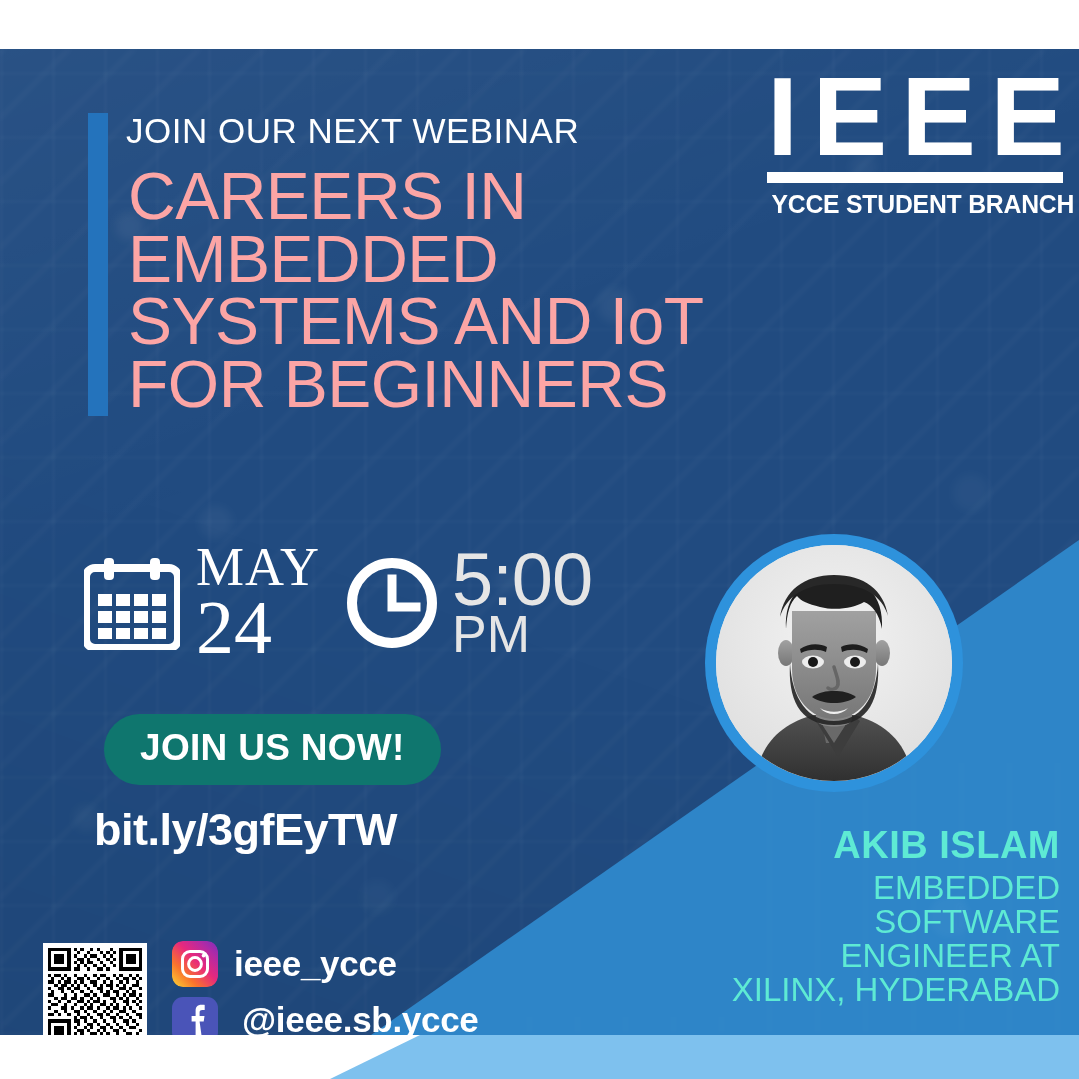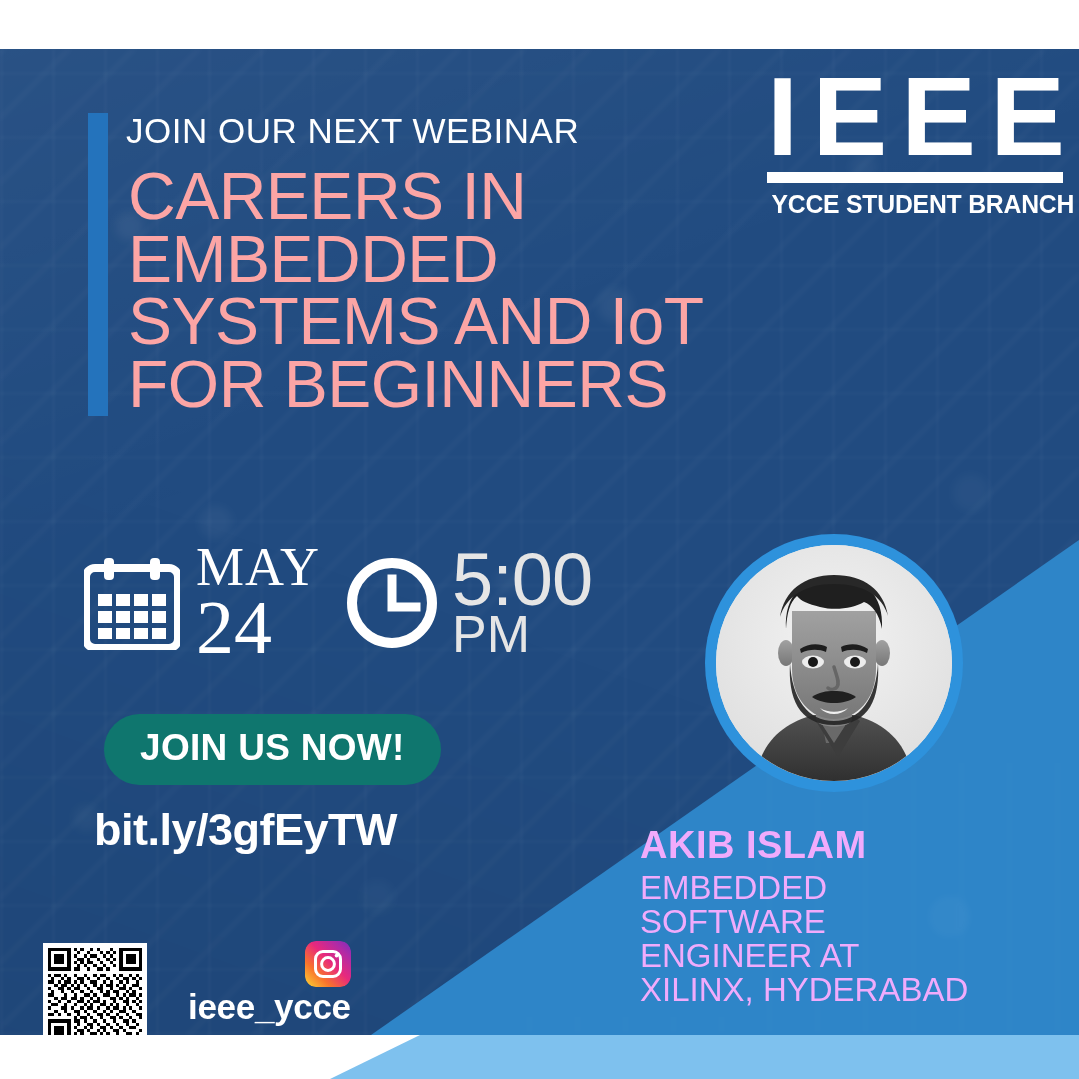--- a/index.html
+++ b/index.html
@@ -107,37 +107,37 @@
   }
   #link{
     position:absolute;left:94px;top:755px;color:#fff;font-weight:700;font-size:45px;
     letter-spacing:-0.5px;font-family:"Liberation Sans",sans-serif;
   }
 
   
   #qr{position:absolute;left:43px;top:894px;width:104px;height:104px;background:#fff;padding:5px;box-sizing:border-box;}
   #qr svg{display:block;width:100%;height:100%;}
 
-  .social{position:absolute;display:flex;align-items:flex-end;flex-direction:column;}
+  .social{position:absolute;display:flex;align-items:center;}
   #social-ig{left:172px;top:892px;}
   #social-fb{left:172px;top:948px;}
   .soc-ic{width:46px;height:46px;border-radius:11px;flex:0 0 auto;}
   .soc-label{margin-left:16px;color:#fff;font-weight:700;font-size:35px;font-family:"Liberation Sans",sans-serif;letter-spacing:-0.3px;}
   #social-fb .soc-label{margin-left:24px;}
 
   
   #avatar{
     position:absolute;left:705px;top:485px;width:258px;height:258px;border-radius:50%;
     background:#2E92DC;padding:11px;box-sizing:border-box;
   }
   #avatar .inner{
     width:100%;height:100%;border-radius:50%;overflow:hidden;position:relative;
     background:#ECECEA;filter:grayscale(1);
   }
-  #speaker-block{position:absolute;left:640px;top:775px;width:420px;text-align:left;color:#f0abfc;}
+  #speaker-block{position:absolute;left:640px;top:775px;width:420px;text-align:right;color:#5eead4;}
   #speaker-name{font-size:38px;font-weight:700;letter-spacing:.5px;font-family:"Liberation Sans",sans-serif;}
   #speaker-role{margin-top:4px;font-size:33px;font-weight:300;line-height:1.03;font-family:"Liberation Sans",sans-serif;}
   #speaker-role span{display:block;white-space:nowrap;}
 
   
   #ieee-logo{position:absolute;right:16px;top:20px;width:296px;}
   #ieee-word{display:flex;justify-content:space-between;}
   .ieee-ch{font-family:"Liberation Sans",sans-serif;font-weight:700;font-size:112px;color:#fff;line-height:.86;letter-spacing:-2px;font-stretch:condensed;}
   #ieee-rule{height:11px;background:#fff;margin-top:7px;}
   #ieee-sub{
@@ -277,20 +277,27 @@
           </linearGradient>
         </defs>
         <rect width="46" height="46" rx="11" fill="url(#iggrad)"></rect>
         <rect x="10.5" y="10.5" width="25" height="25" rx="7.5" fill="none" stroke="#fff" stroke-width="3"></rect>
         <circle cx="23" cy="23" r="6.4" fill="none" stroke="#fff" stroke-width="3"></circle>
         <circle cx="31.6" cy="14.6" r="1.9" fill="#fff"></circle>
       </svg>
       <span class="soc-label">ieee_ycce</span>
     </div>
 
+    <div class="social" id="social-fb">
+      <svg class="soc-ic" viewBox="0 0 46 46">
+        <rect width="46" height="46" rx="5" fill="#4A54B8"></rect>
+        <path d="M27.6 24.6h4.1l.8-5.6h-4.9v-3.3c0-1.6.5-2.7 2.8-2.7h2.3V8c-.4-.05-1.8-.17-3.4-.17-3.4 0-5.7 2.05-5.7 5.8V19h-4v5.6h4V39h6z" fill="#fff"></path>
+      </svg>
+      <span class="soc-label">@ieee.sb.ycce</span>
+    </div>
 
     <div id="avatar">
       <div class="inner">
         <svg viewBox="0 0 236 236" width="100%" height="100%">
           <defs>
             <radialGradient id="bgp" cx="50%" cy="40%" r="72%">
               <stop offset="0%" stop-color="#F3F3F1"></stop>
                 <stop offset="100%" stop-color="#DCDCDA"></stop>
             </radialGradient>
             <linearGradient id="skin" x1="0" y1="0" x2="0" y2="1">

